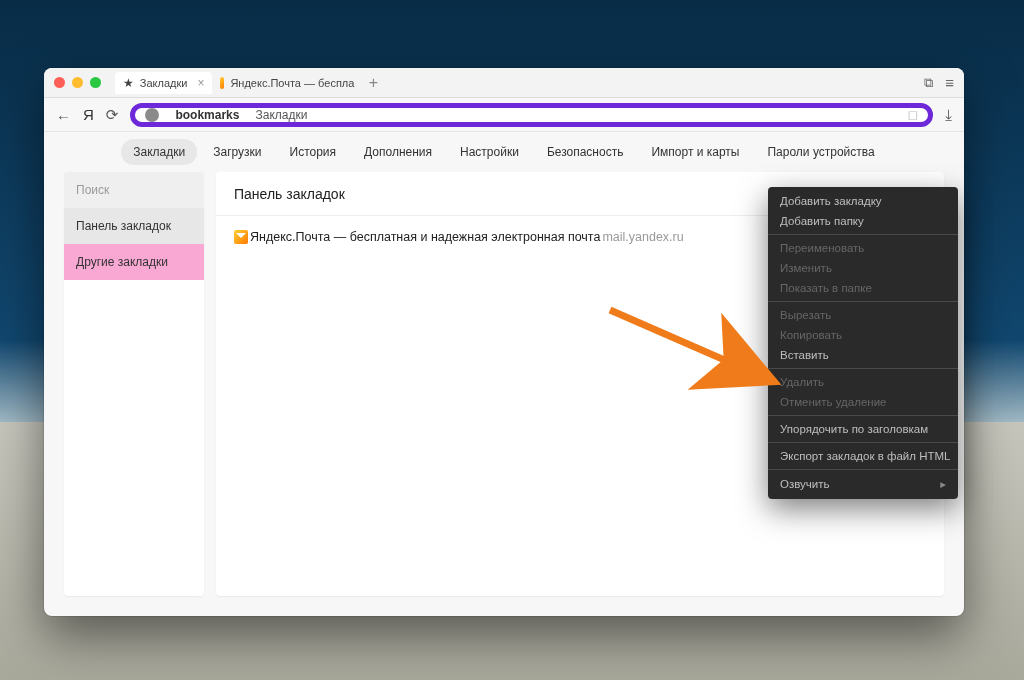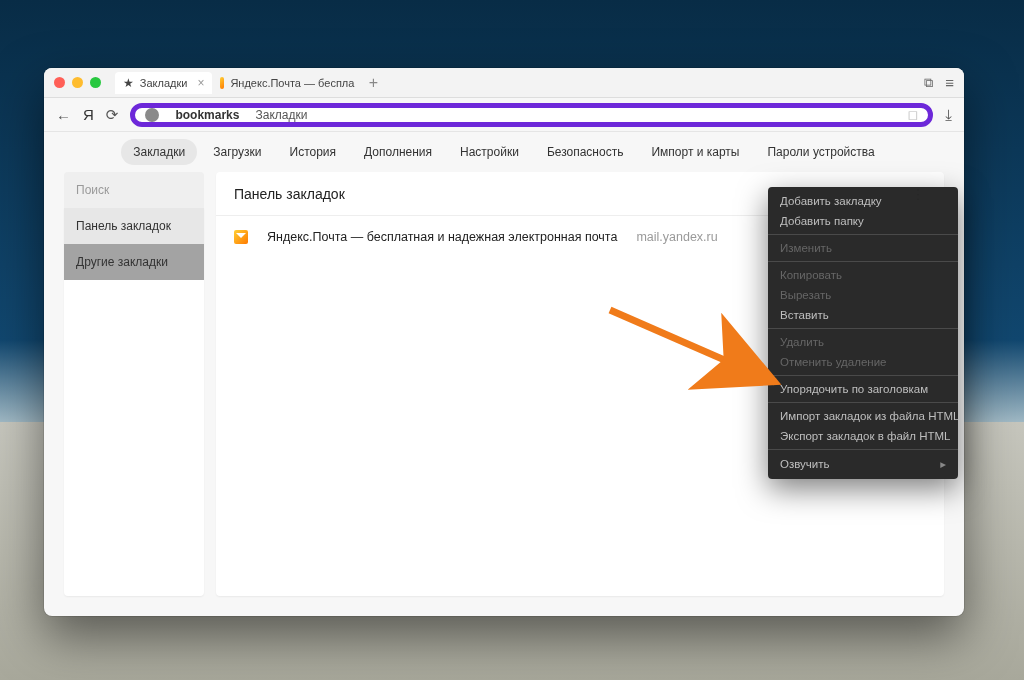--- a/index.html
+++ b/index.html
@@ -32,28 +32,28 @@
   .omni{flex:1;display:flex;align-items:center;gap:16px;height:24px;background:#fff;border:5px solid #6d28d9;border-radius:12px;padding:0 10px;font-size:12px;color:#333;justify-content:flex-end;}
   .omni .shield{width:14px;height:14px;border-radius:50%;background:#8a8a8a;display:inline-block;}
   .omni .crumb{color:#555;}
   .omni .bk{margin-left:auto;color:#bbb;font-size:13px;}
   .navtabs{height:40px;display:flex;align-items:center;justify-content:center;gap:4px;background:#f7f7f7;font-size:12px;}
   .ntab{padding:6px 12px;border-radius:14px;color:#333;cursor:pointer;}
   .ntab.active{background:#e7e7e7;font-weight:500;}
   .content{flex:1;display:flex;gap:12px;padding:0 20px 20px;}
   .side{width:140px;display:flex;flex-direction:column;}
   .search{height:36px;background:#efefef;border-radius:4px 4px 0 0;display:flex;align-items:center;padding:0 12px;color:#9a9a9a;font-size:12px;}
-  .sideitem{height:36px;display:flex;align-items:center;padding:0 12px;font-size:12px;color:#333;background:#a3a3a3;cursor:pointer;}
+  .sideitem{height:36px;display:flex;align-items:center;padding:0 12px;font-size:12px;color:#333;background:#f9a8d4;cursor:pointer;}
   .sideitem.active{background:#e7e7e7;}
   .sidepanel{background:#fff;border-radius:0 0 4px 4px;box-shadow:0 1px 2px rgba(0,0,0,.06);display:flex;flex-direction:column;flex:1;}
   .main{flex:1;background:#fff;border-radius:4px;box-shadow:0 1px 2px rgba(0,0,0,.06);position:relative;display:flex;flex-direction:column;}
   .mainhead{height:44px;display:flex;align-items:center;padding:0 18px;border-bottom:1px solid #eee;}
   .mainhead h2{font-size:14px;font-weight:500;color:#222;}
   .kebab{margin-left:auto;color:#888;letter-spacing:1px;font-size:14px;}
-  .bmrow{display:flex;align-items:center;gap:19px;padding:14px 18px;font-size:12.5px;}
+  .bmrow{display:flex;align-items:center;gap:2px;padding:14px 18px;font-size:12.5px;}
   .bmrow .fav{width:14px;height:14px;display:inline-block;background:linear-gradient(135deg,#ffcf33,#ff7a00);border-radius:2px;position:relative;}
   .bmrow .fav::after{content:"";position:absolute;left:2px;right:2px;top:3px;height:5px;background:#fff;clip-path:polygon(0 0,100% 0,50% 100%);}
   .bmtitle{color:#222;font-weight:500;}
   .bmurl{color:#9a9a9a;text-align:center;}
   
   .ctx{position:absolute;left:768px;top:175px;width:190px;background:rgba(35,35,35,.97);border-radius:4px;box-shadow:0 10px 30px rgba(0,0,0,.5);padding:4px 0;font-size:11.5px;color:#bfbfbf;margin-top:12px;}
   .ctx .mi{padding:4px 12px;white-space:nowrap;display:flex;align-items:center;}
   .ctx .mi.dis{color:#666;}
   .ctx .sep{height:1px;background:#4a4a4a;margin:3px 0;}
   .ctx .sub{margin-left:auto;color:#888;}
@@ -133,32 +133,33 @@
         <span class="bmurl">mail.yandex.ru</span>
       </div>
     </div>
   </div>
 </div>
 
 <div class="ctx" id="ctx">
     <div class="mi">Добавить закладку</div>
     <div class="mi">Добавить папку</div>
     <div class="sep"></div>
+    <div class="mi dis">Переименовать</div>
     <div class="mi dis">Изменить</div>
+    <div class="mi dis">Показать в папке</div>
     <div class="sep"></div>
+    <div class="mi dis">Вырезать</div>
     <div class="mi dis">Копировать</div>
-    <div class="mi dis">Вырезать</div>
     <div class="mi">Вставить</div>
     <div class="sep"></div>
     <div class="mi dis">Удалить</div>
     <div class="mi dis">Отменить удаление</div>
     <div class="sep"></div>
     <div class="mi">Упорядочить по заголовкам</div>
     <div class="sep"></div>
-    <div class="mi">Импорт закладок из файла HTML</div>
     <div class="mi">Экспорт закладок в файл HTML</div>
     <div class="sep"></div>
     <div class="mi">Озвучить<span class="sub">▸</span></div>
   </div>
 
 <svg class="arrow" width="200" height="120">
   <defs>
       <marker id="ah" markerWidth="14" markerHeight="14" refX="11" refY="6" orient="auto">
     <path d="M0,0 L12,6 L0,12 L3,6 Z" fill="#f07b1a"></path>
       </marker>

